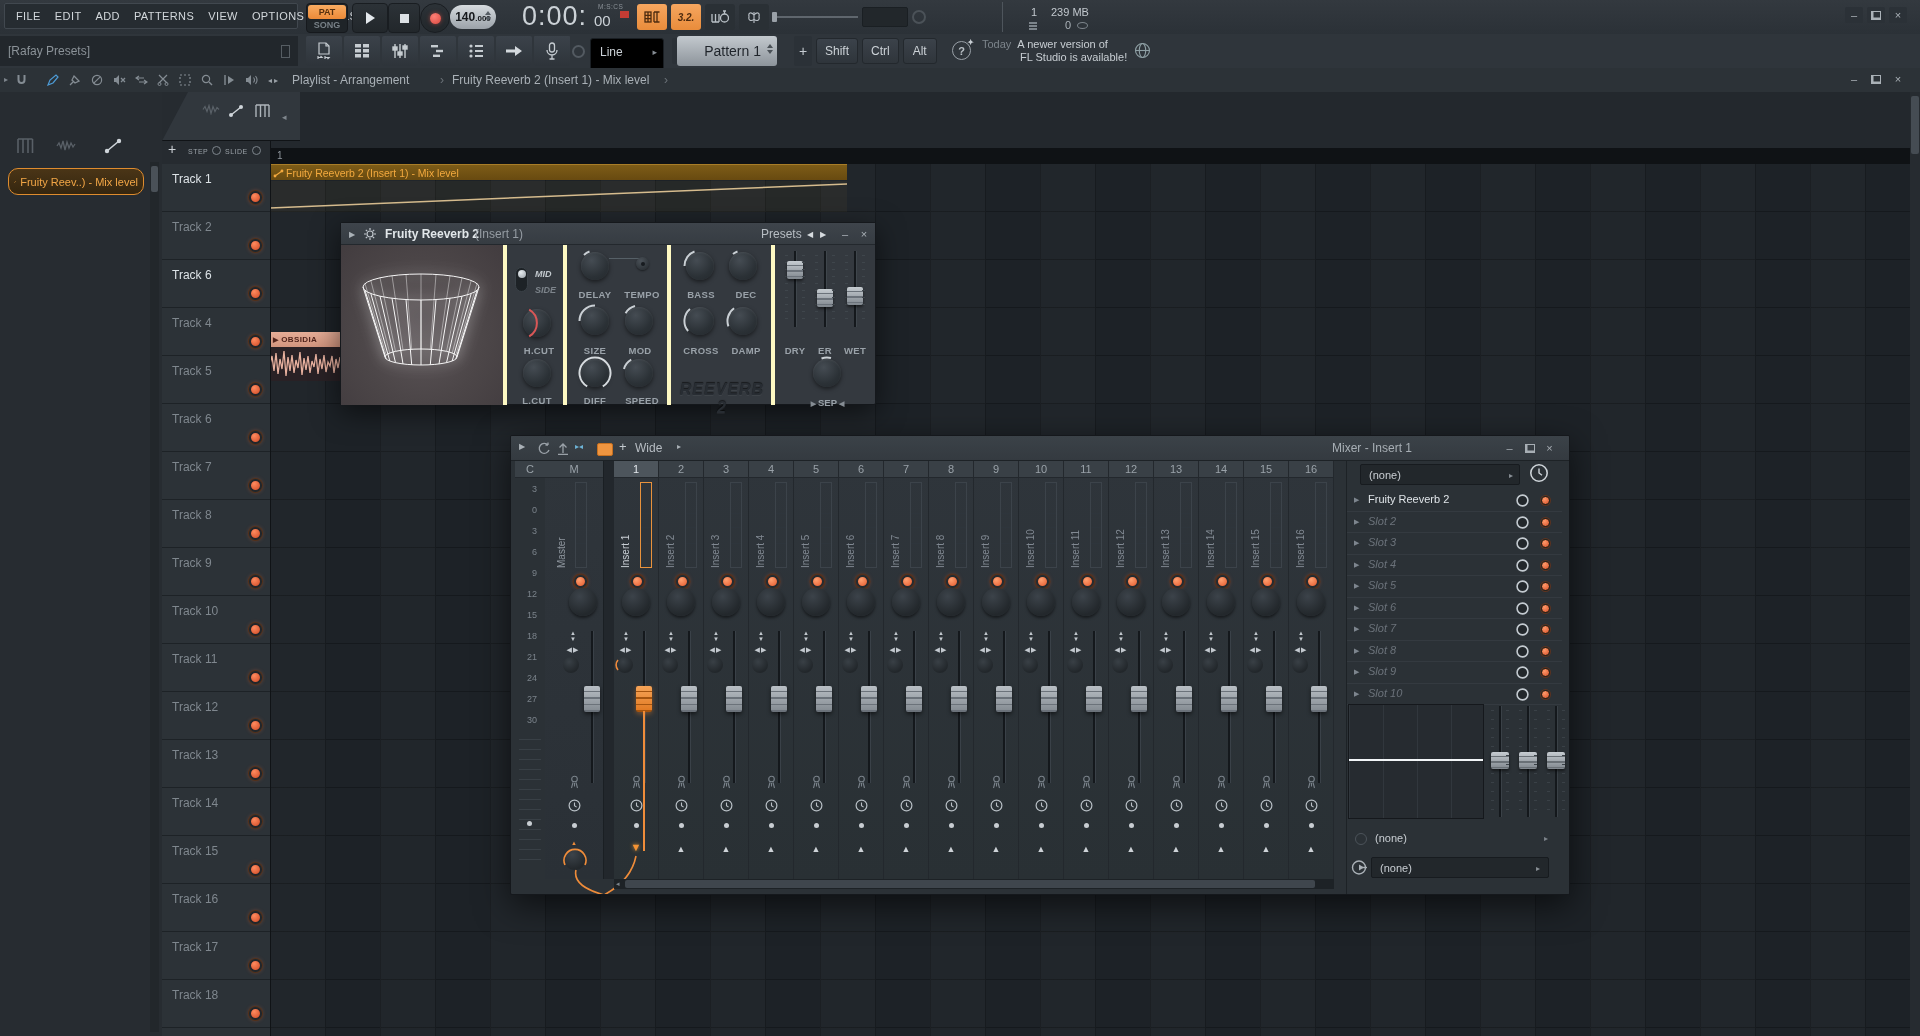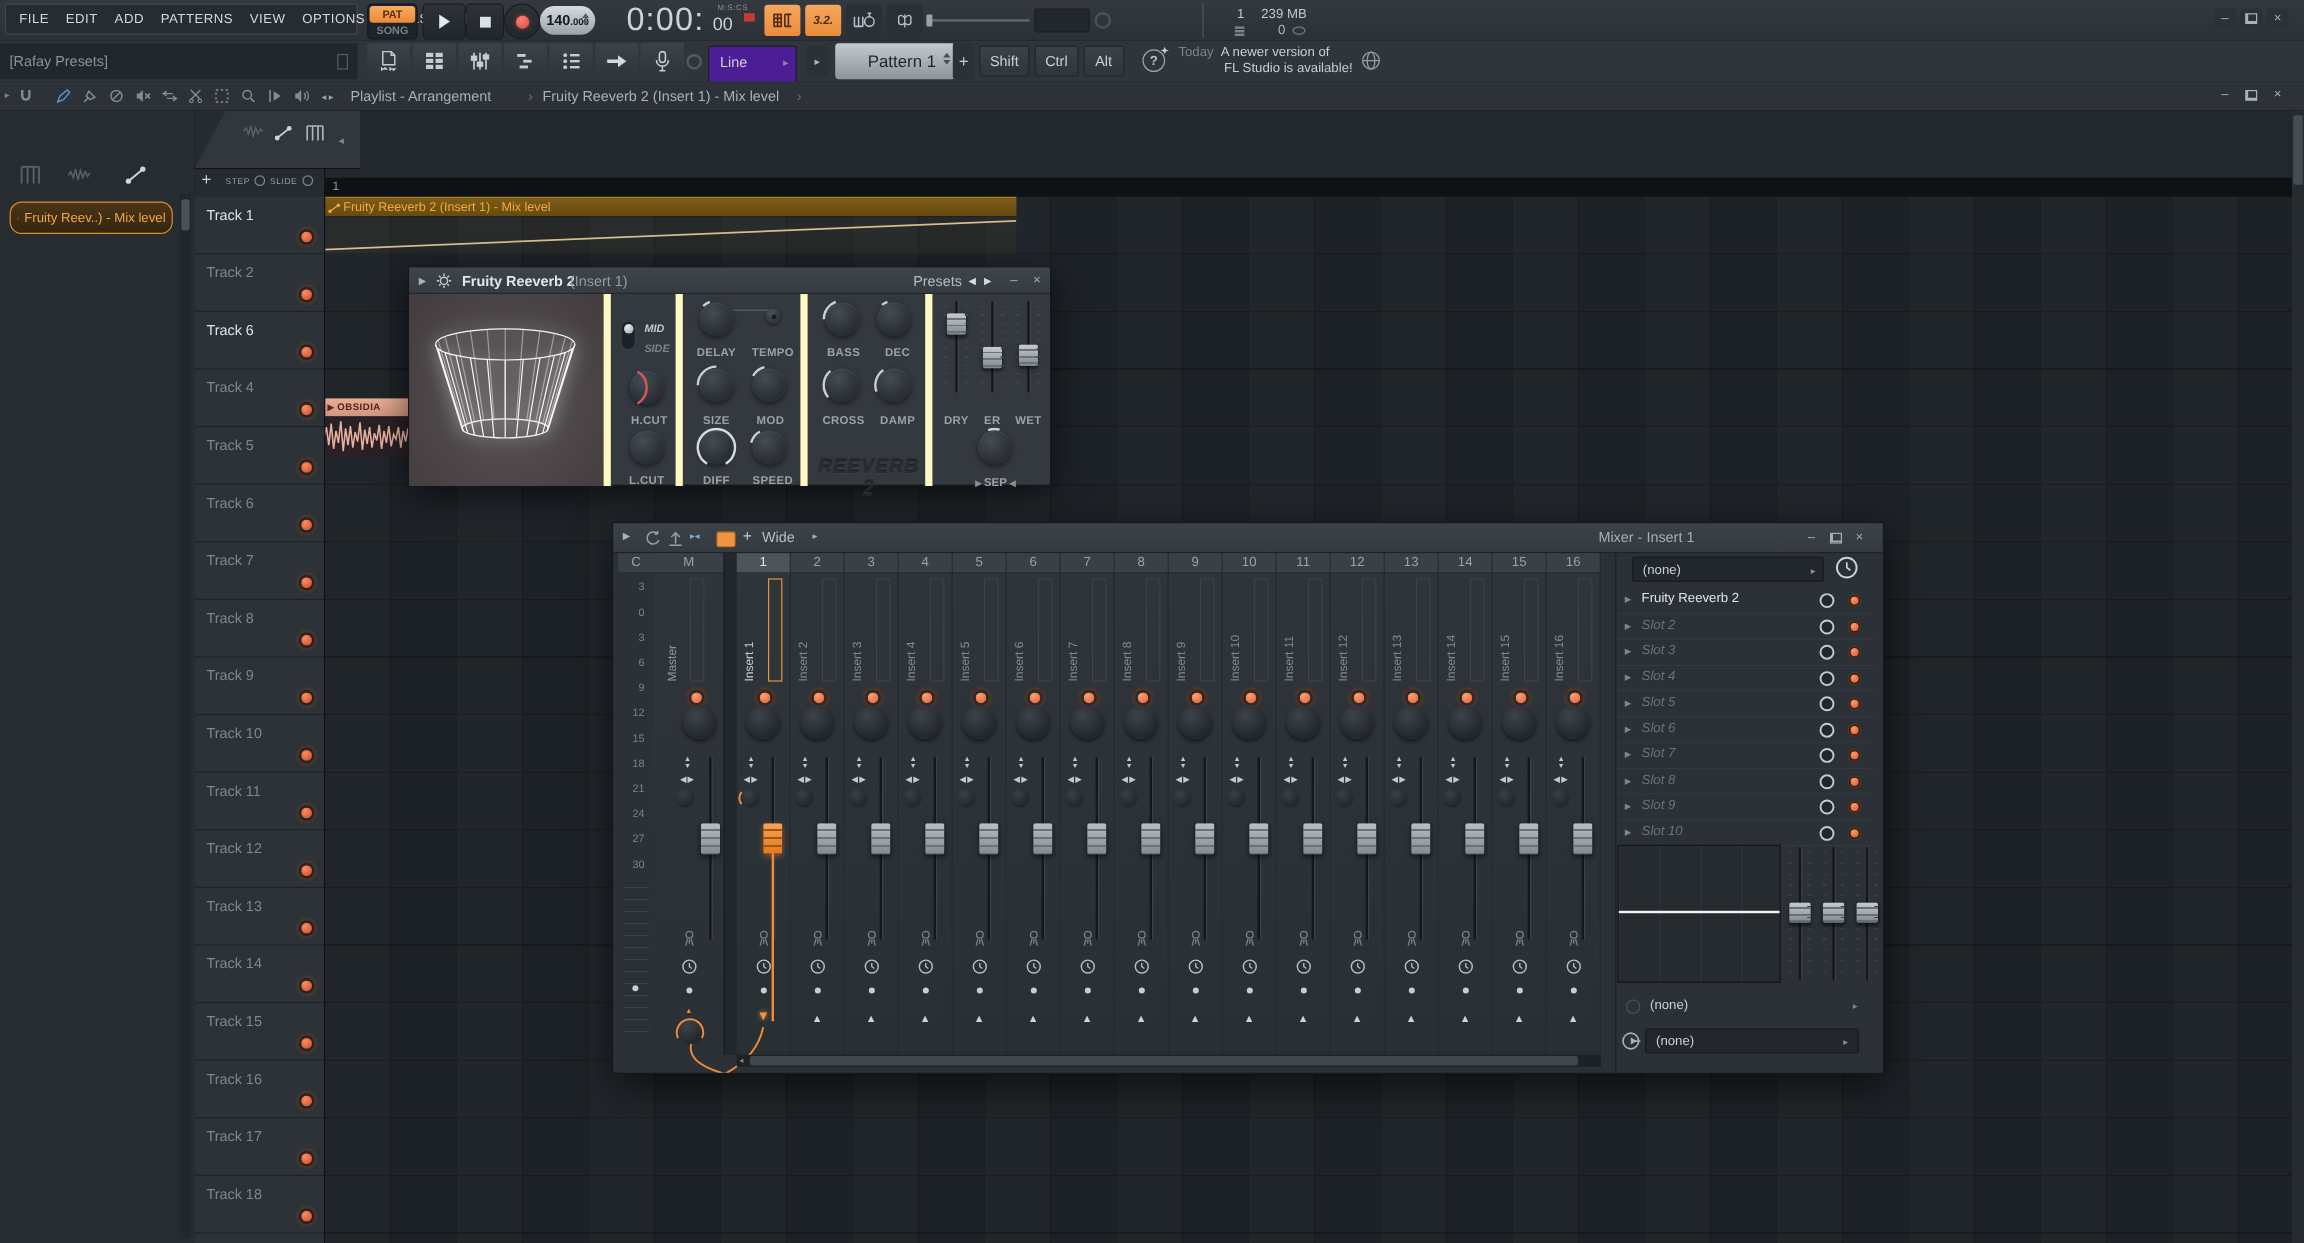--- a/index.html
+++ b/index.html
@@ -46,21 +46,21 @@
   .monitor .loop{position:absolute;left:74px;top:20px;width:11px;height:7px;border:1.5px solid #7c848b;border-radius:50%;box-sizing:border-box;}
   .winbtn{position:absolute;width:18px;height:16px;display:flex;align-items:center;justify-content:center;color:#aab1b7;font-size:11px;background:#2b3137;border-radius:2px;}
   .boxglyph{width:8px;height:7px;border:1px solid currentColor;box-shadow:2px -2px 0 -0.5px currentColor inset;}
 
   
   .r2{position:absolute;left:0;top:34px;width:1920px;height:34px;background:#2f353b;border-bottom:1px solid #14171b;}
   .hintbar{position:absolute;left:0;top:2px;width:298px;height:30px;background:#22272c;color:#8b9298;font-size:12px;line-height:30px;padding-left:8px;box-sizing:border-box;}
   .hintbar .hico{position:absolute;right:8px;top:9px;width:7px;height:11px;border:1px solid #565d63;}
   .tb2{position:absolute;top:2px;width:36px;height:30px;border-radius:2px;background:linear-gradient(#3b424a,#2e343a);display:flex;align-items:center;justify-content:center;}
   .dimcirc{position:absolute;left:522px;top:11px;width:13px;height:13px;border-radius:50%;border:2px solid #535a61;box-sizing:border-box;}
-  .ddl{position:absolute;left:544px;top:4px;width:74px;height:40px;background:#4c1d95;border:1px solid #1a1f24;border-radius:3px;color:#ccd2d7;font-size:12px;line-height:26px;padding-left:9px;box-sizing:border-box;}
+  .ddl{position:absolute;left:544px;top:4px;width:74px;height:40px;background:#000000;border:1px solid #1a1f24;border-radius:3px;color:#ccd2d7;font-size:12px;line-height:26px;padding-left:9px;box-sizing:border-box;}
   .ddl .car{position:absolute;right:6px;top:0;color:#868d94;font-size:9px;}
   .minarrow{position:absolute;left:626px;top:4px;width:18px;height:26px;background:#2b3137;border-radius:2px;color:#aeb5bb;font-size:9px;display:flex;align-items:center;justify-content:center;}
   .patternsel{position:absolute;left:646px;top:2px;width:100px;height:30px;border-radius:3px;background:linear-gradient(#c3c9ce,#8d949b);color:#1f242a;font-size:14px;display:flex;align-items:center;justify-content:flex-end;padding-right:16px;box-sizing:border-box;}
   .patternsel .spin{position:absolute;right:4px;top:8px;display:flex;flex-direction:column;gap:2px;}
   .patternsel .spin i{width:0;height:0;border-left:3px solid transparent;border-right:3px solid transparent;}
   .patternsel .spin .u{border-bottom:4px solid #4a5157;}
   .patternsel .spin .d{border-top:4px solid #4a5157;}
   .plusbtn{position:absolute;left:748px;top:2px;width:18px;height:30px;display:flex;align-items:center;justify-content:center;color:#c6ccd2;font-size:14px;background:#2b3137;border-radius:2px;}
   .modkeys{position:absolute;left:770px;top:4px;display:flex;gap:4px;}
   .modkey{height:26px;min-width:34px;padding:0 8px;border-radius:3px;background:linear-gradient(#3b424a,#2f353b);color:#ccd2d7;font-size:12px;display:flex;align-items:center;justify-content:center;border:1px solid #23282d;box-sizing:border-box;}
@@ -119,21 +119,21 @@
   .plugwin{position:absolute;left:340px;top:222px;width:536px;height:183px;z-index:5;background:#34393f;border:1px solid #15181c;border-radius:2px;box-shadow:0 8px 28px rgba(0,0,0,.55);box-sizing:border-box;}
   .plughead{position:absolute;left:0;top:0;width:100%;height:22px;background:linear-gradient(#3e444b,#363c42);border-bottom:1px solid #23282d;box-sizing:border-box;}
   .plughead .pcar{position:absolute;left:8px;top:7px;color:#aab1b7;font-size:8px;}
   .plughead .ptit{position:absolute;left:44px;top:4px;font-size:12px;font-weight:bold;color:#e2e7ea;}
   .plughead .psub{position:absolute;left:134px;top:4px;font-size:12px;color:#959ca3;}
   .plughead .presets{position:absolute;left:420px;top:4px;font-size:12px;color:#b7bdc3;}
   .plughead .pn{position:absolute;top:7px;color:#d6dbdf;font-size:8px;}
   .plughead .pwb{position:absolute;top:3px;width:16px;height:15px;color:#aab1b7;display:flex;align-items:center;justify-content:center;font-size:11px;}
   .plugbody{position:absolute;left:0;top:22px;width:536px;height:160px;display:flex;}
   .pimg{width:162px;height:100%;background:radial-gradient(ellipse at 50% 55%,#5c5558 0%,#4c4648 55%,#423c3f 100%);position:relative;overflow:hidden;}
-  .psec{position:relative;height:100%;border-left:6px solid #fef9c3;box-sizing:border-box;padding-left:15px;}
+  .psec{position:relative;height:100%;border-left:4px solid #fef9c3;box-sizing:border-box;padding-left:15px;}
   .s1{width:60px;} .s2{width:104px;} .s3{width:104px;} .s4{width:105px;}
   .knob{position:absolute;width:28px;height:28px;border-radius:50%;background:radial-gradient(circle at 38% 30%,#454c53,#2b3136 62%,#23282c);box-shadow:inset 0 1px 2px rgba(255,255,255,.08),0 2px 4px rgba(0,0,0,.5);}
   .knob svg{position:absolute;left:-3px;top:-3px;}
   .klbl{position:absolute;font-size:9.5px;font-weight:bold;color:#9aa2a9;letter-spacing:.3px;text-align:center;}
   .toggle{position:absolute;left:8px;top:22px;width:13px;height:25px;border-radius:7px;background:#1d2226;border:1px solid #3a4147;box-sizing:border-box;}
   .toggle i{position:absolute;left:1.5px;top:2px;width:8px;height:8px;border-radius:50%;background:radial-gradient(circle at 35% 30%,#e8edf0,#9aa1a8);}
   .tglbl{position:absolute;left:28px;font-size:9px;font-weight:bold;font-style:italic;}
   .minitemp{position:absolute;left:69px;top:12px;width:13px;height:13px;border-radius:50%;background:radial-gradient(circle at 38% 30%,#4a5158,#23282c);box-shadow:0 1px 2px rgba(0,0,0,.5);}
   .minitemp i{position:absolute;left:4.5px;top:4.5px;width:4px;height:4px;border-radius:50%;background:#171b1f;}
   .templink{position:absolute;left:42px;top:13px;width:30px;height:6px;border-top:1px solid #566067;border-right:1px solid #566067;}
@@ -394,21 +394,21 @@
             <path d="M1 8c0 3 2.2 5 5 5s5-2 5-5M6 13v4M3.5 17h5"></path>
           </g>
         </svg>
     </div>
     <div class="dimcirc" style="left:572px;"></div>
     <div class="ddl" style="left:590px;">
       <span>Line</span>
       <span class="car" style="line-height:26px;">▸</span>
     </div>
     <div class="minarrow" style="left:672px;">▸</div>
-    <div class="patternsel" style="left:696px;">
+    <div class="patternsel" style="left:677px;">
       <span>Pattern 1</span>
       <span class="spin">
           <i class="u"></i>
           <i class="d"></i>
         </span>
     </div>
     <div class="plusbtn" style="left:794px;">+</div>
     <div class="modkeys" style="left:816px;">
         <span class="modkey">Shift</span>
         <span class="modkey">Ctrl</span>

